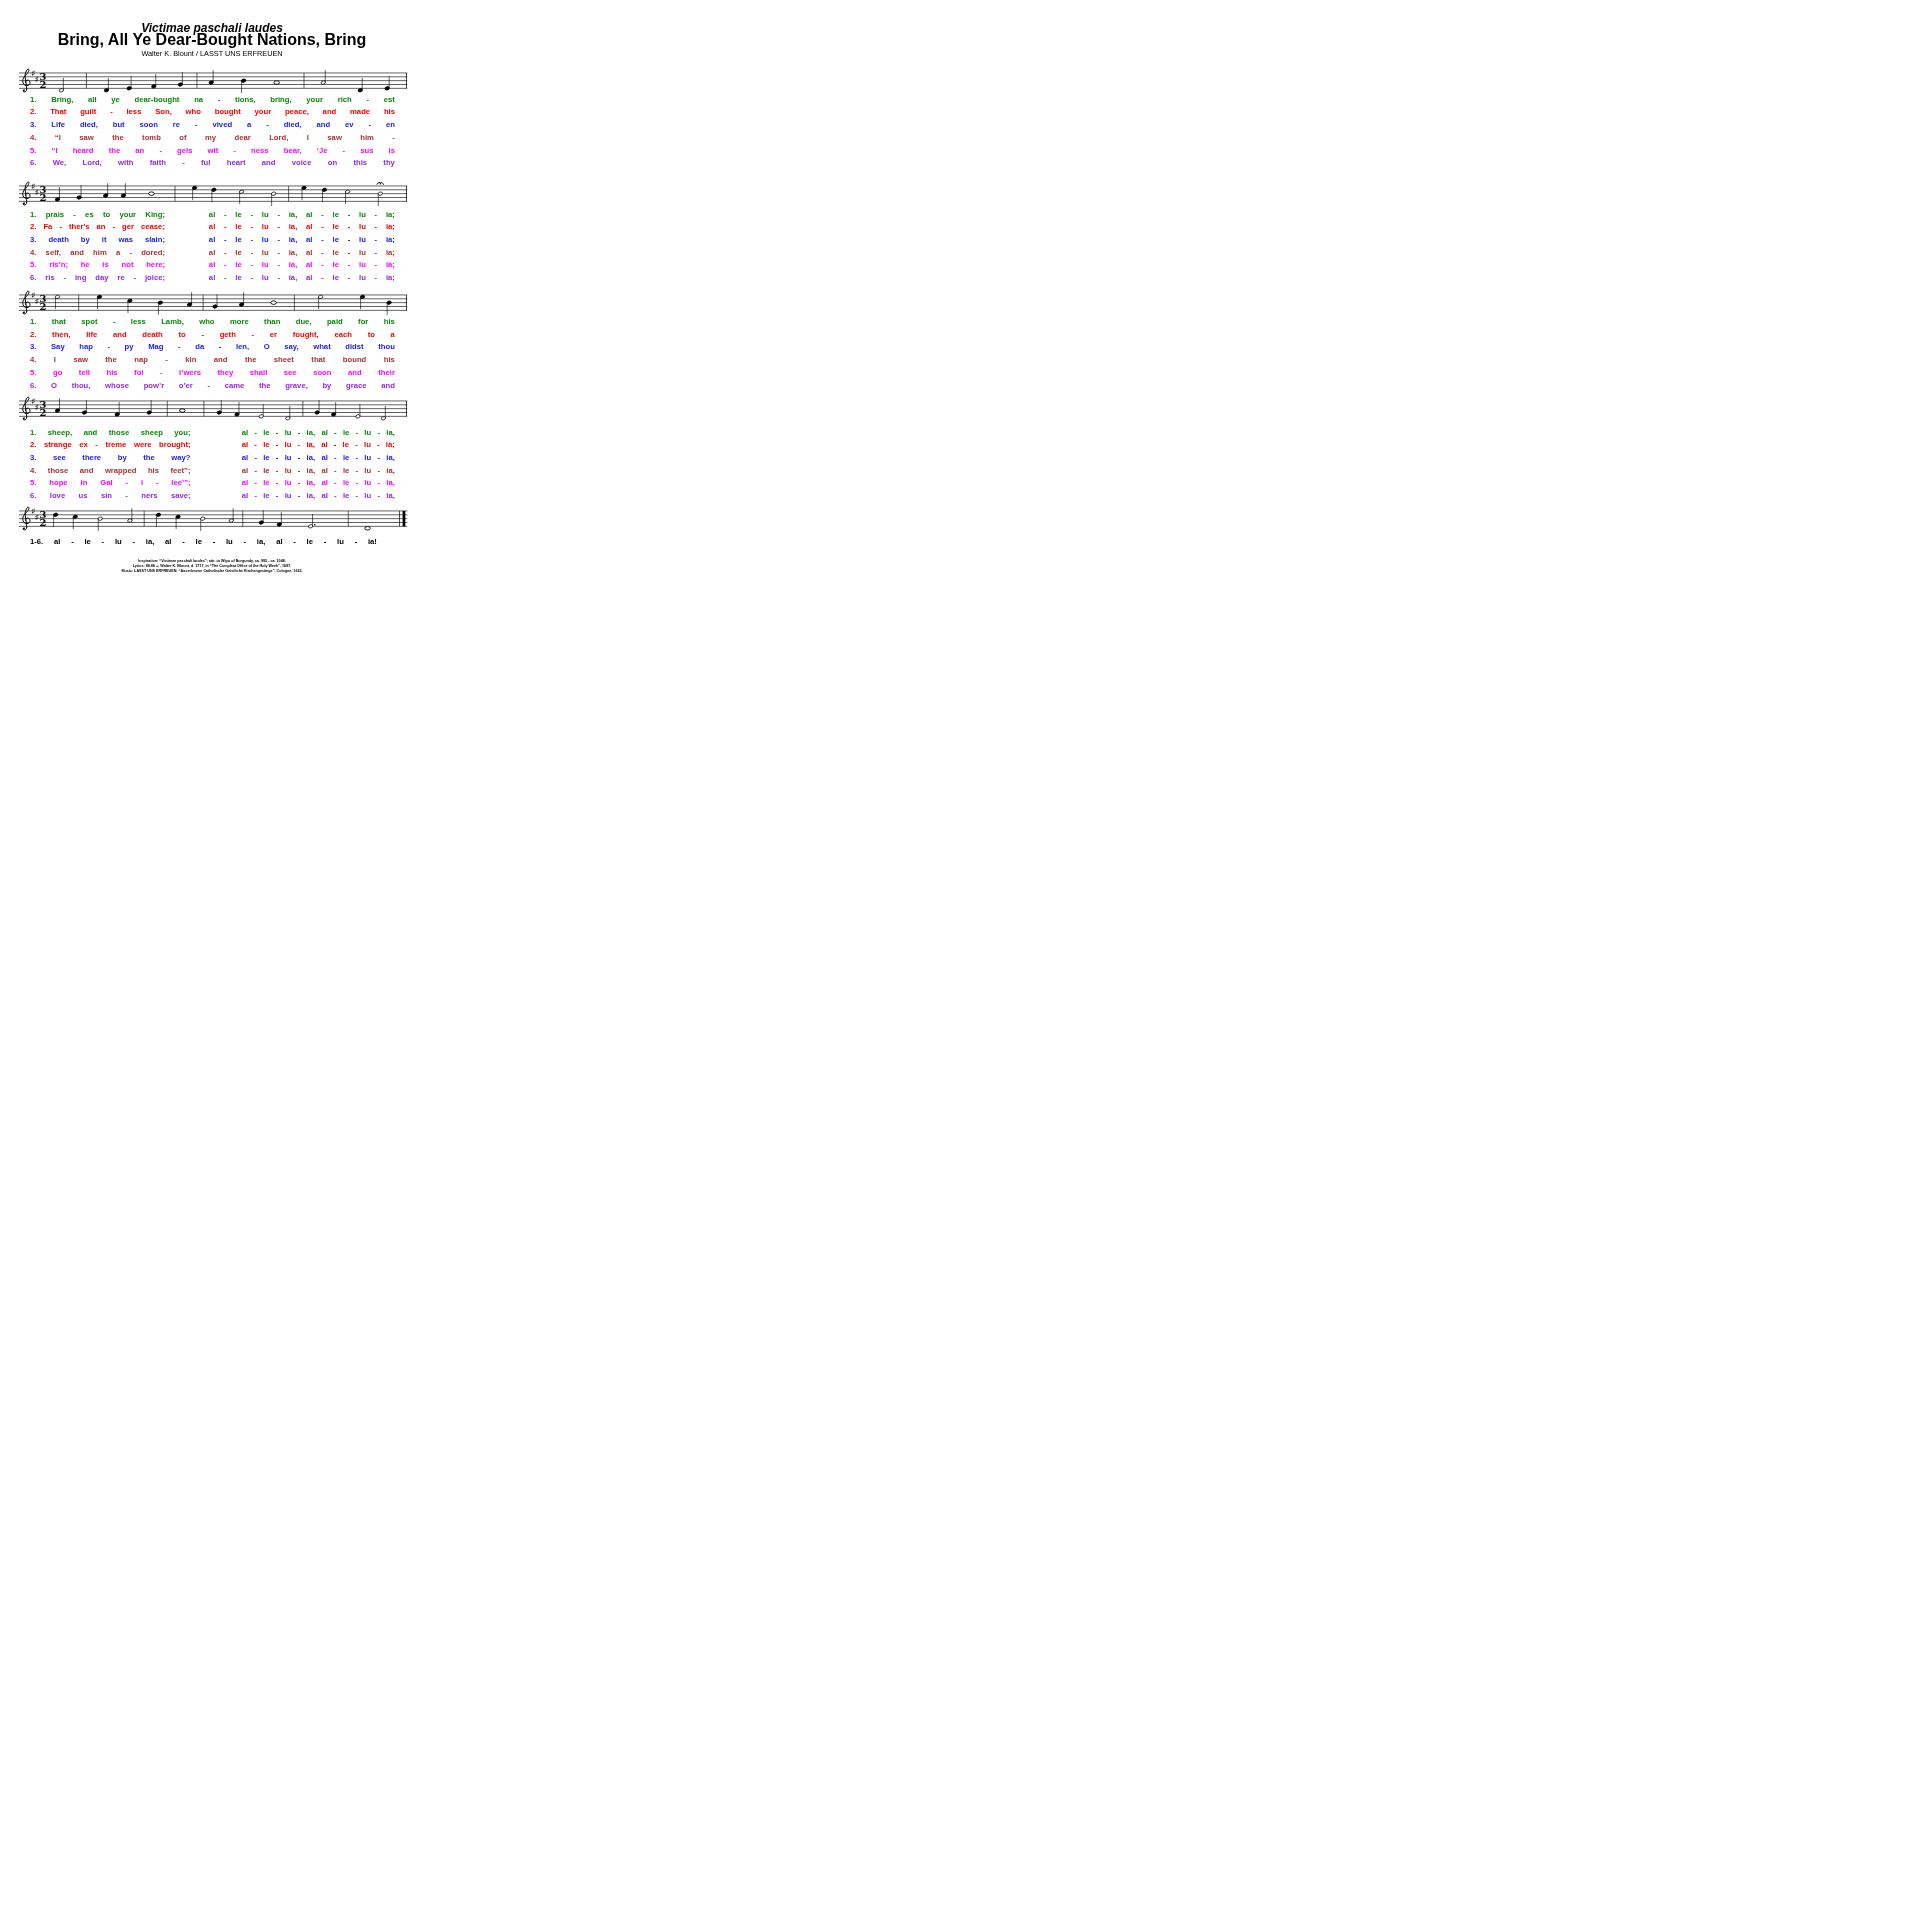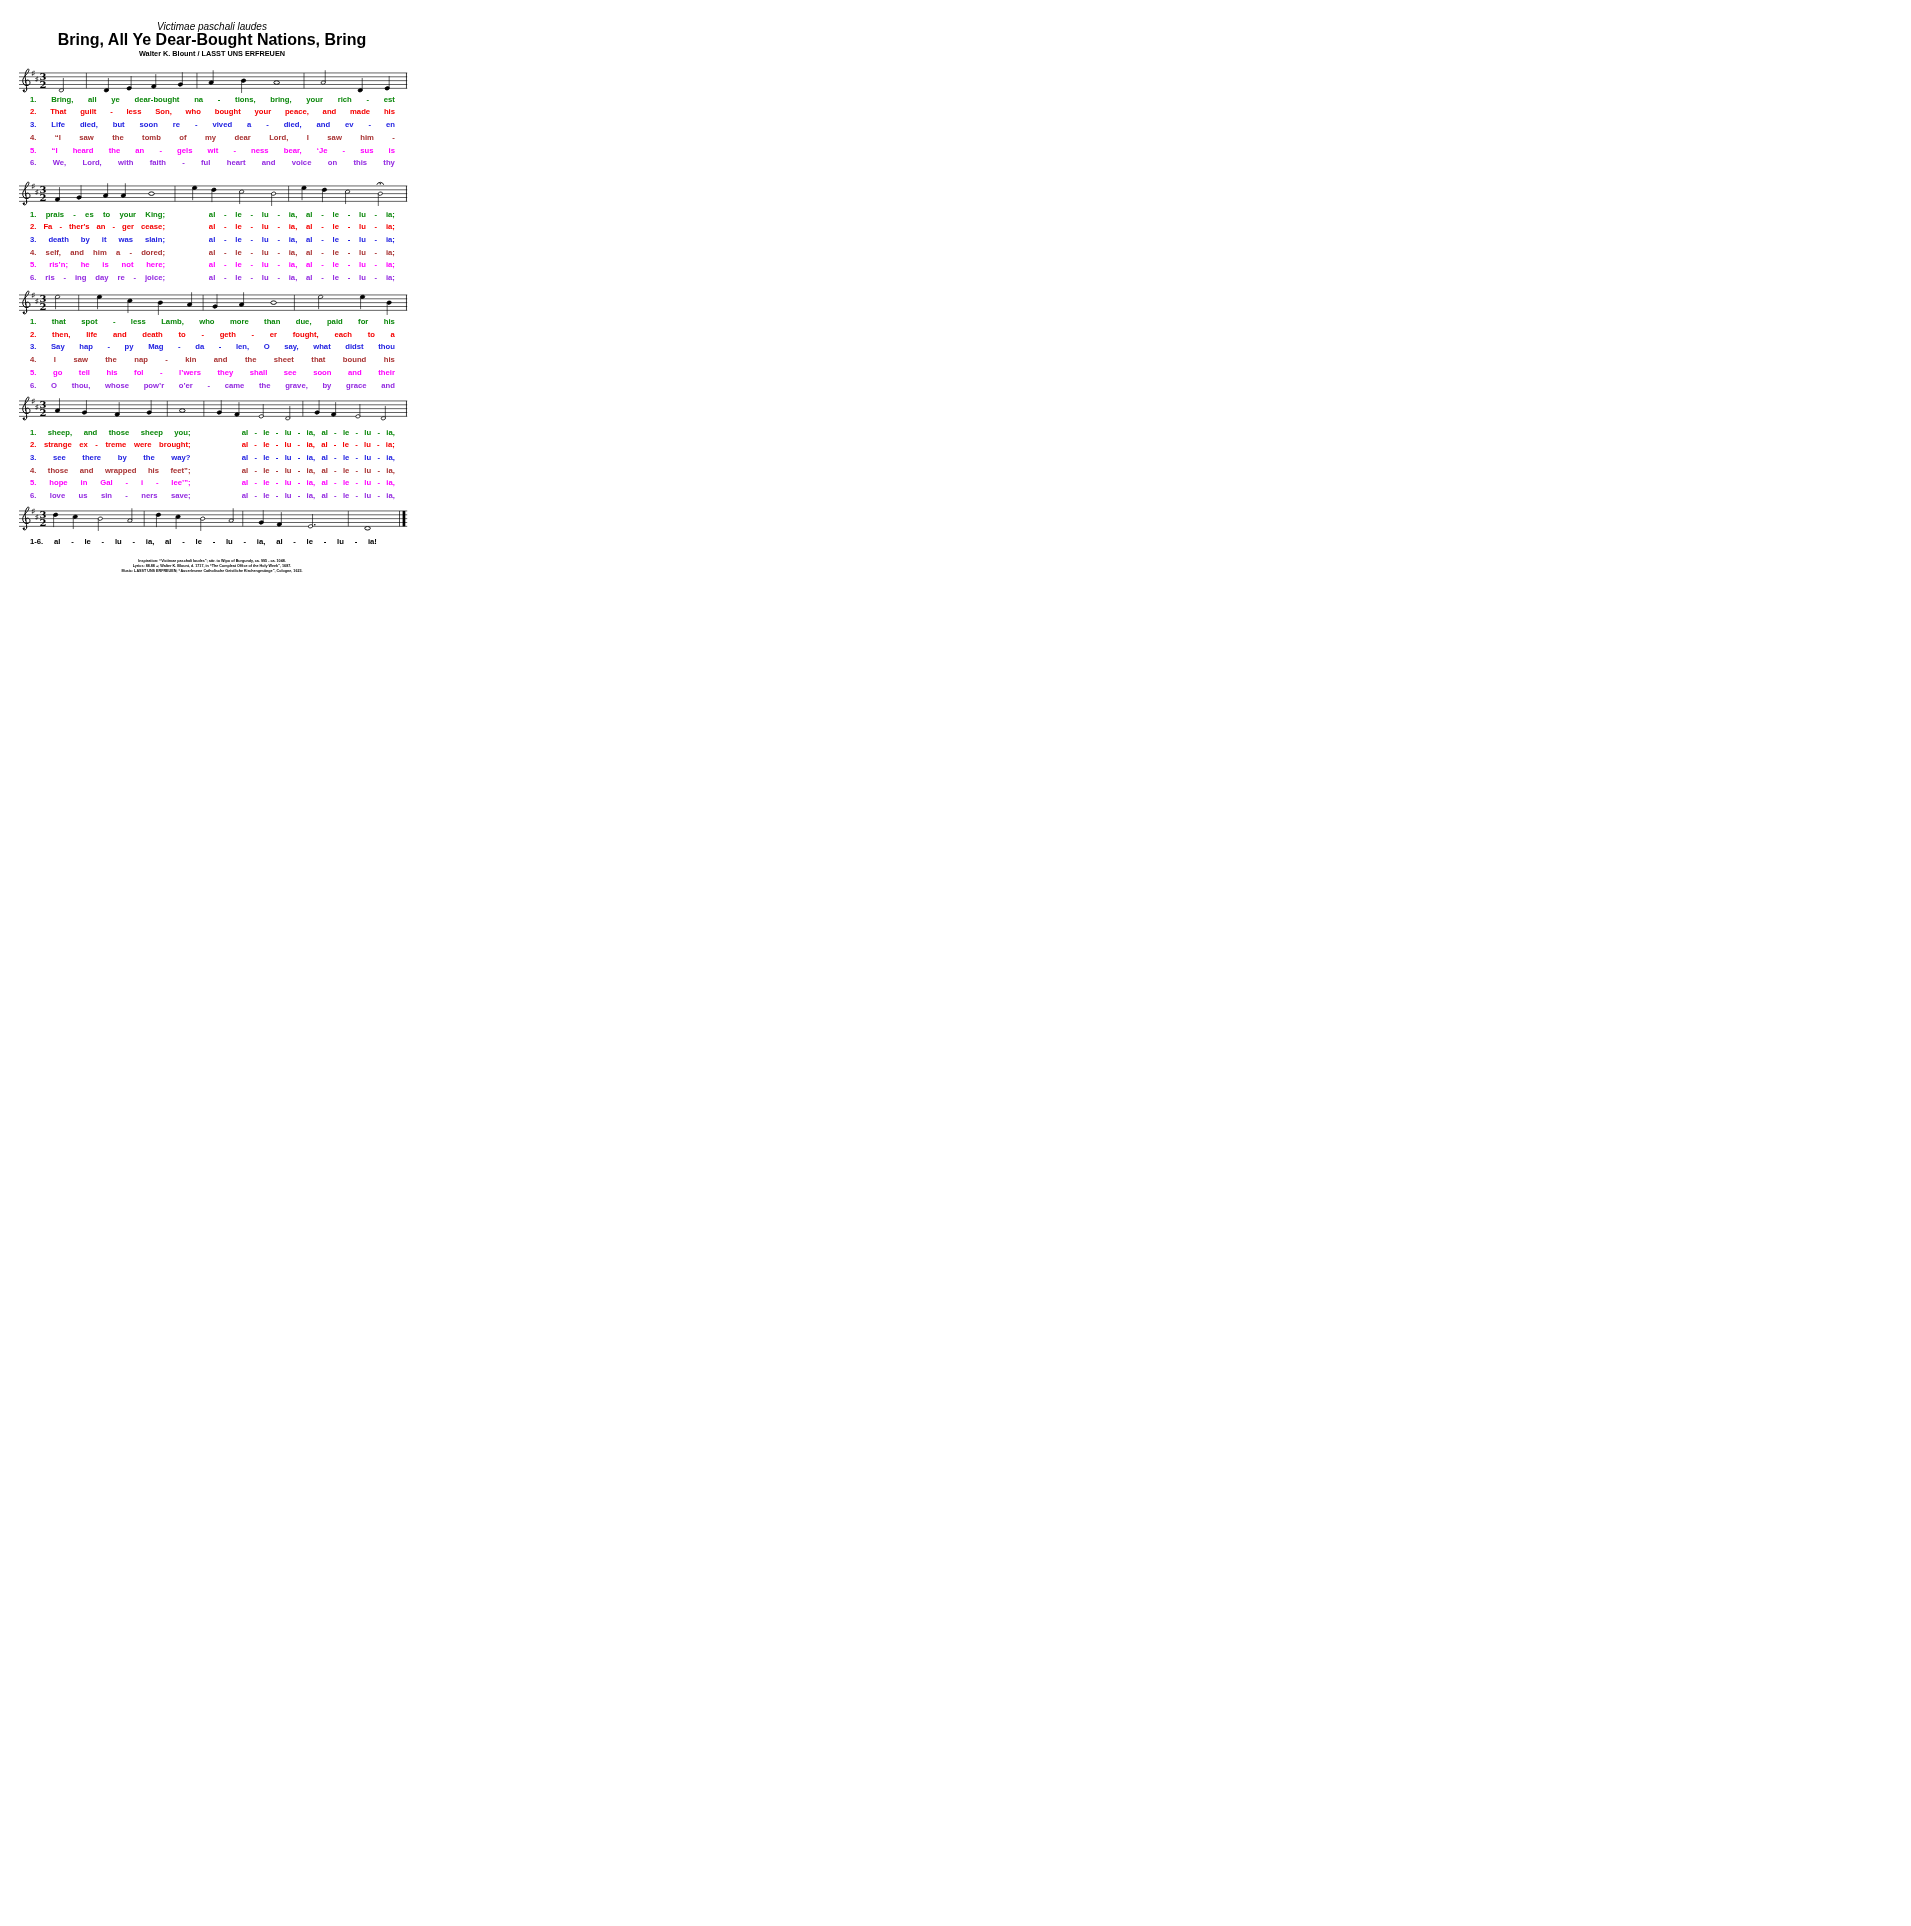--- a/index.html
+++ b/index.html
@@ -1,21 +1,21 @@
 <!DOCTYPE html>
 <html style="font-size:6.2px"><head>
 <meta charset="utf-8">
 <style>
   html,body{margin:0;padding:0;}
   body{width:424px;height:599px;background:#fff;position:relative;
        font-family:"Liberation Sans",sans-serif;overflow:hidden;}
   .hline{position:absolute;left:0;width:100%;text-align:center;color:#000;}
-  #subtitle{top:21px;font-size:10px;font-weight:normal;font-style:italic;}
+  #subtitle{top:21px;font-size:12px;font-weight:bold;font-style:italic;}
   #title{top:31px;font-size:16px;font-weight:bold;}
-  #byline{top:49px;font-size:7.3px;font-weight:bold;}
+  #byline{top:49px;font-size:7.3px;font-weight:normal;}
   .staff{position:absolute;left:19px;}
   .lyric-line{position:absolute;left:30px;width:365px;display:flex;
       justify-content:space-between;align-items:baseline;
       font-weight:bold;font-size:7.7px;white-space:nowrap;}
   .grp{display:flex;justify-content:space-between;align-items:baseline;}
   .block2 .left{width:37%;}  .block2 .right{width:51%;}
   .block4 .left{width:44%;}  .block4 .right{width:42%;}
   .final-line{color:#000;width:347px;text-align:center;}
   #footer{position:absolute;top:559px;left:0;width:100%;text-align:center;
       font-size:3.7px;line-height:5px;font-weight:600;color:#000;}

